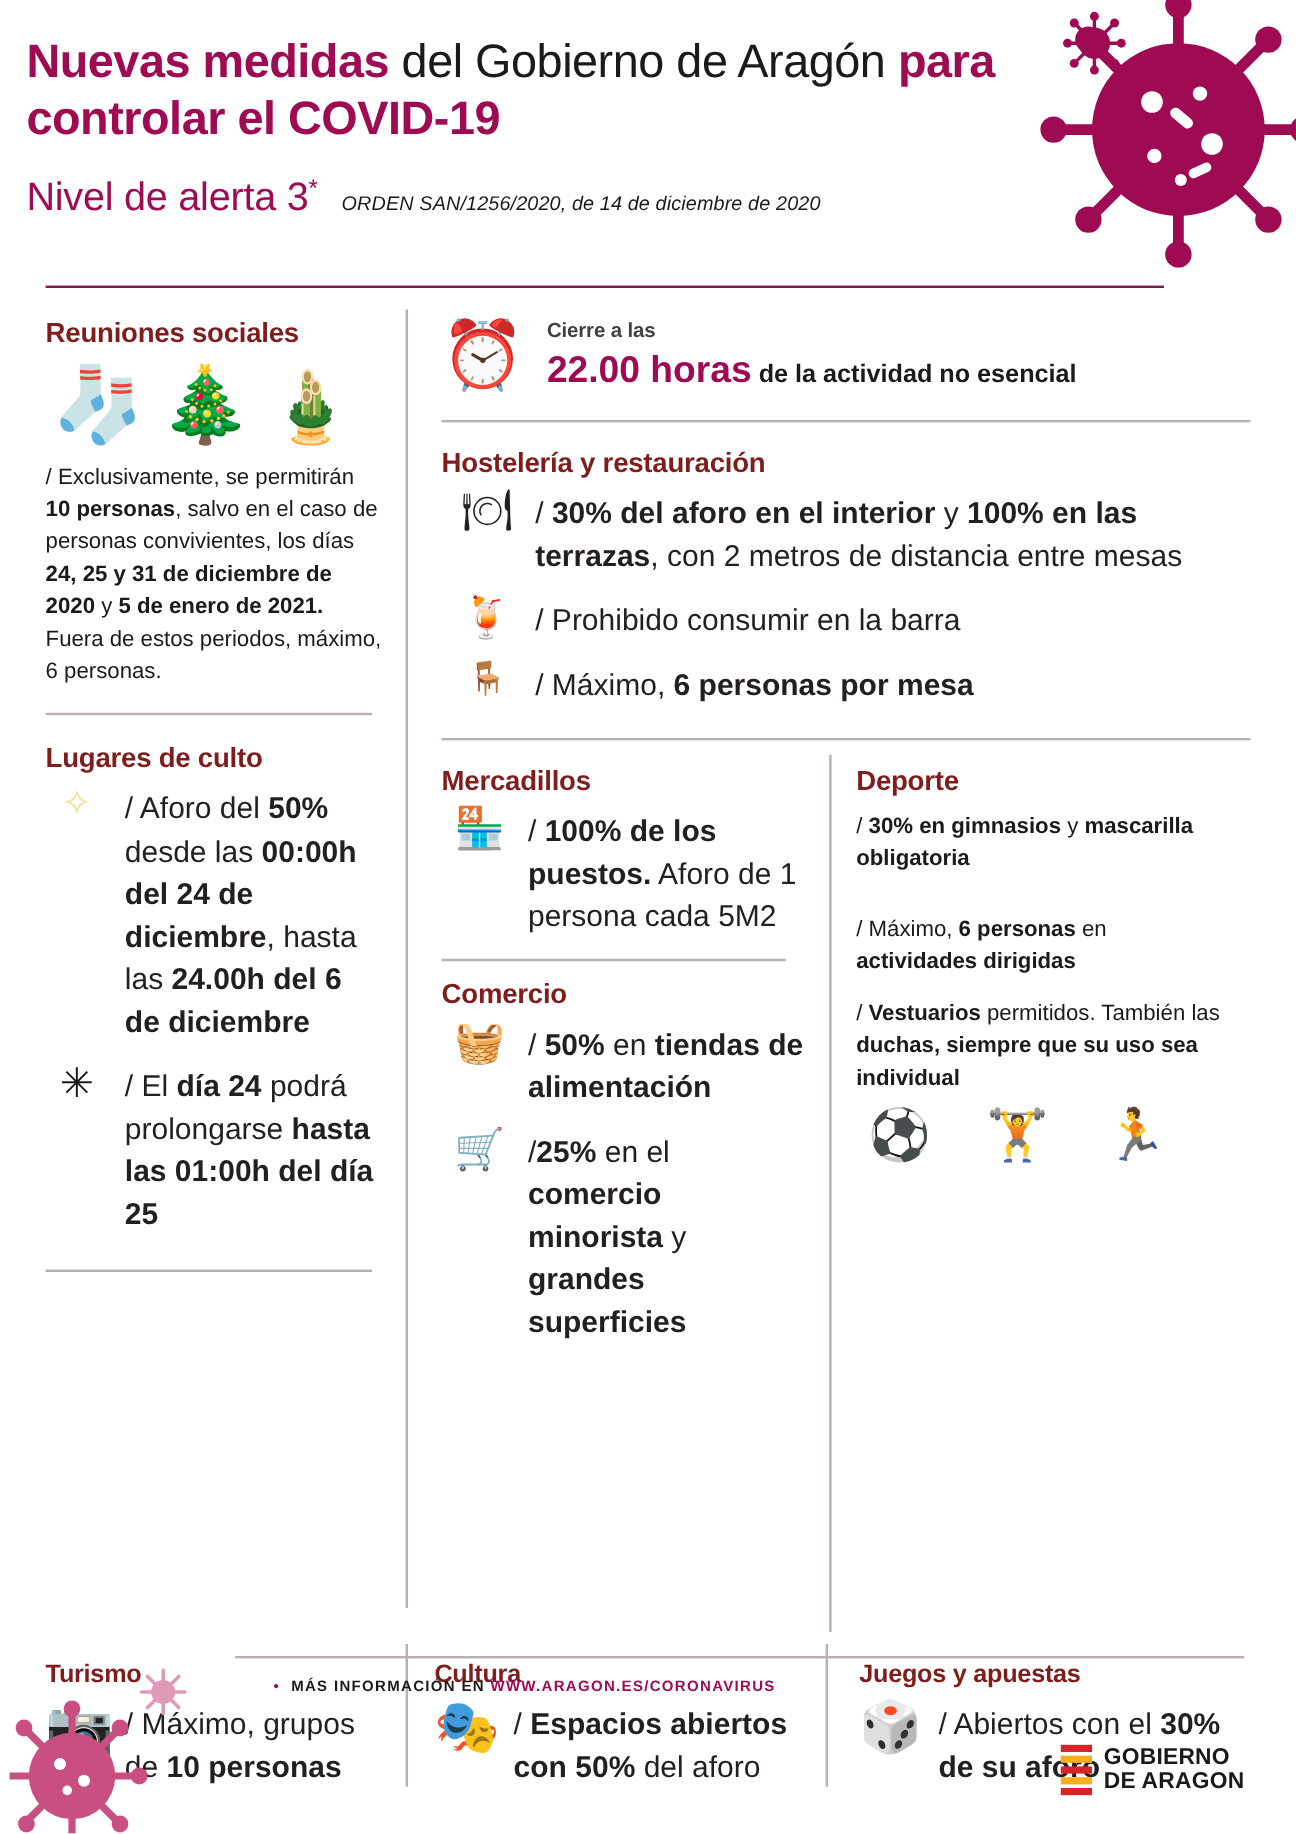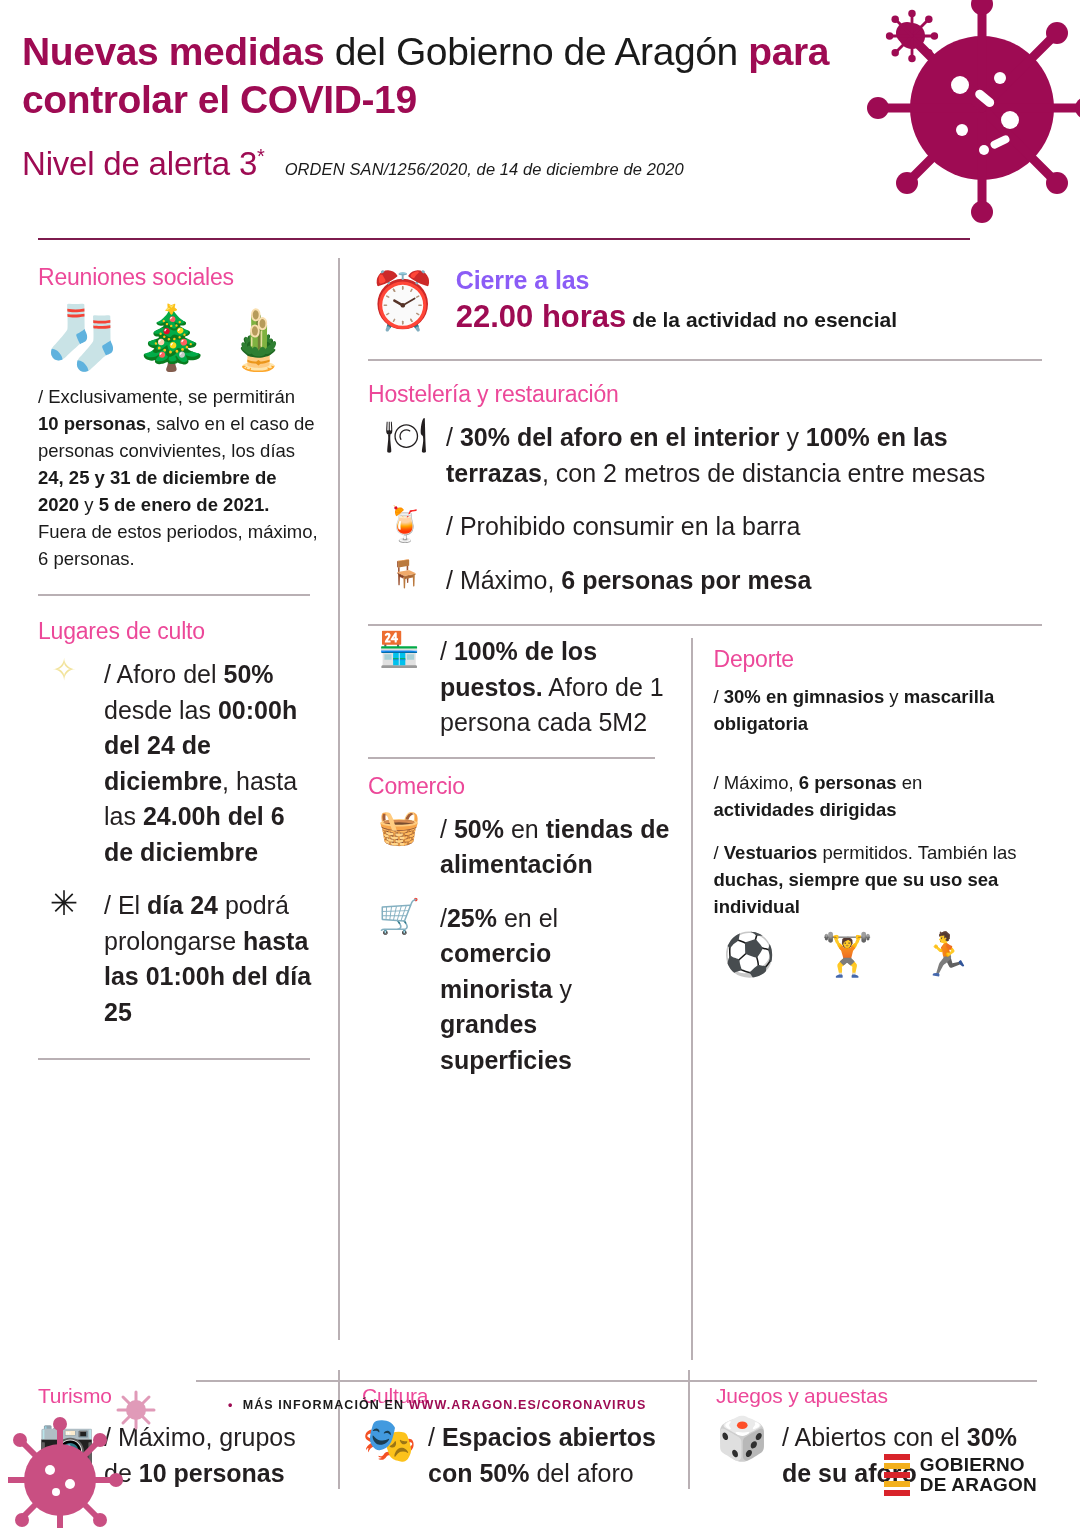--- a/index.html
+++ b/index.html
@@ -91,23 +91,23 @@
     flex: 0 0 2px;
   }
   .col-right {
     flex: 1;
     padding-left: 22px;
     display: flex;
     flex-direction: column;
   }
 
   h2.section {
-    color: #ec4899;
+    color: #7f1d1d;
     font-size: 23px;
-    font-weight: 400;
+    font-weight: 700;
     margin: 14px 0 10px 0;
     letter-spacing: -0.2px;
   }
   h2.section.small { font-size: 21px; }
 
   .body-text {
     font-size: 18.5px;
     line-height: 1.46;
     color: #1a1a1a;
   }
@@ -142,23 +142,23 @@
 
   
   .closing-row {
     display: flex;
     align-items: center;
     gap: 18px;
     padding: 16px 0 6px 6px;
   }
   .clock { font-size: 56px; line-height: 1; }
   .closing-text .l1 {
-    font-size: 25px;
+    font-size: 17px;
     font-weight: 700;
-    color: #8b5cf6;
+    color: #404040;
     letter-spacing: -0.1px;
   }
   .closing-text .l2 {
     font-size: 21px;
     margin-top: 4px;
   }
   .closing-text .l2 .big {
     font-size: 31px;
     color: #9e0b53;
     font-weight: 700;
@@ -368,20 +368,21 @@
         <span class="emoji" style="font-size:27px;">🪑</span>
         <span class="txt">/ Máximo, <b>6 personas por mesa</b></span>
       </div>
     </div>
 
     <div class="hr-light" style="margin:10px 0 6px 6px"></div>
 
     <div class="sub-grid">
 
       <div class="sub-col">
+        <h2 class="section" style="margin-left:6px">Mercadillos</h2>
         <div style="padding-left:12px;">
           <div class="item">
             <span class="emoji">🏪</span>
             <span class="txt">/ <b>100% de los puestos.</b> Aforo de 1 persona cada 5M2</span>
           </div>
         </div>
 
         <div class="hr-light" style="margin:14px 16px 6px 6px"></div>
 
         <h2 class="section" style="margin-left:6px">Comercio</h2>

